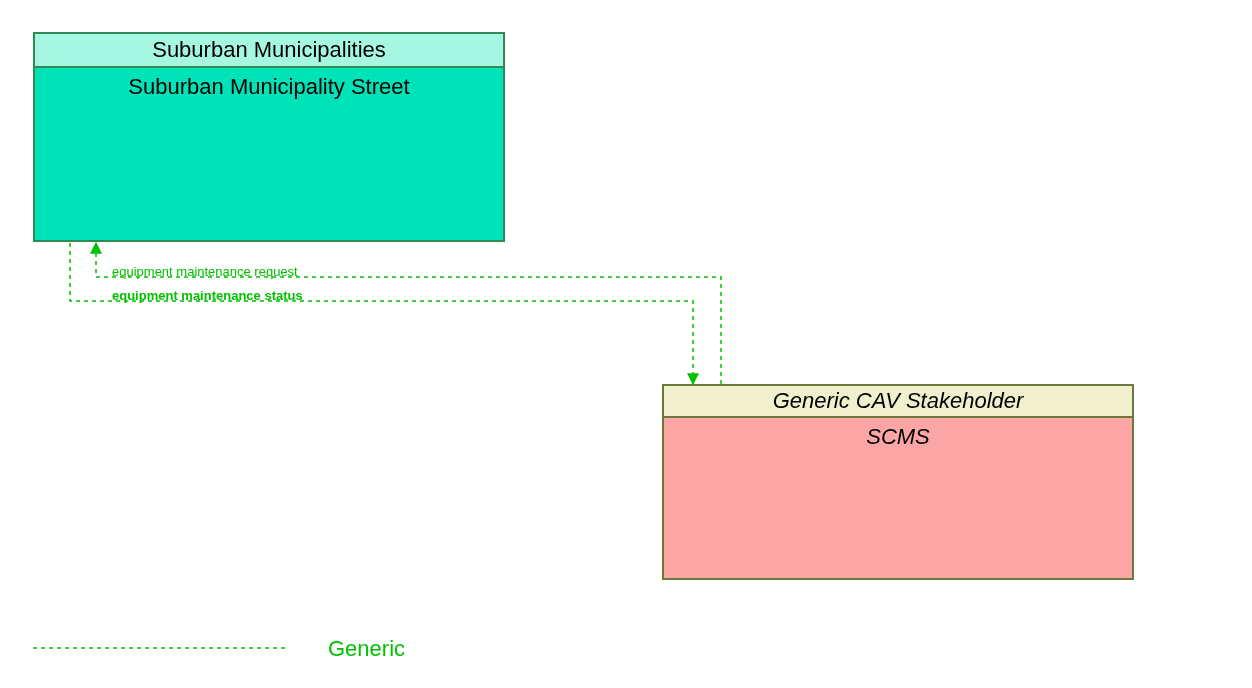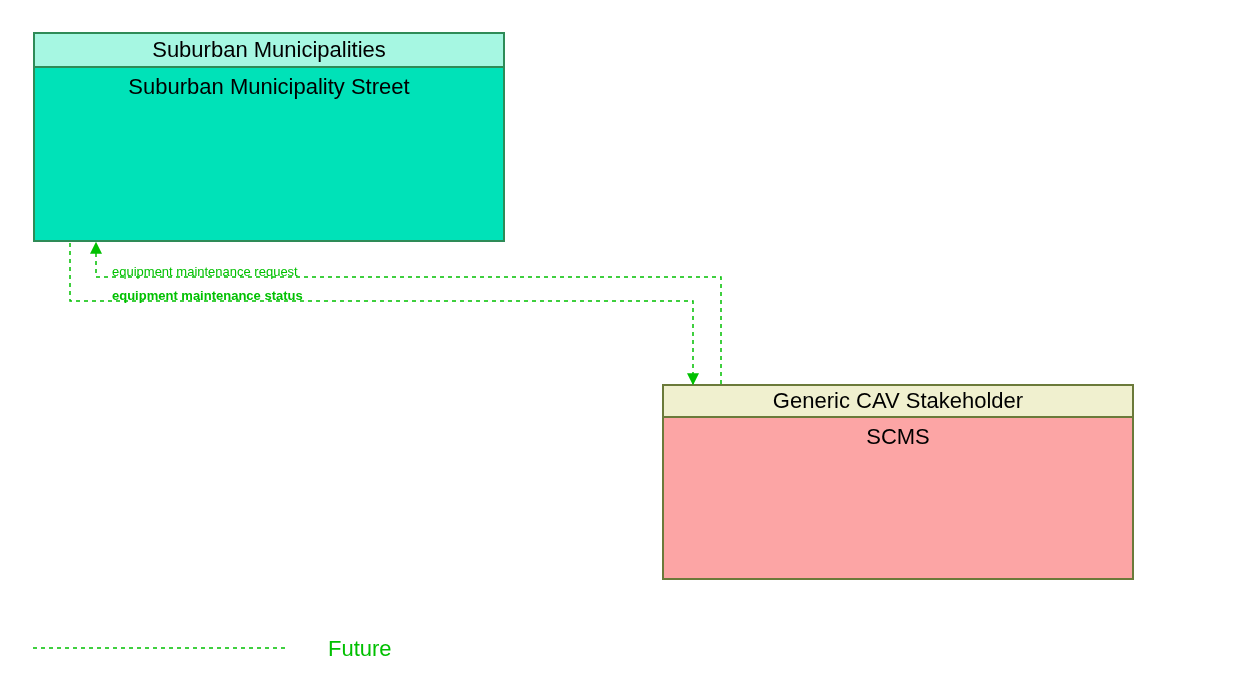--- a/index.html
+++ b/index.html
@@ -52,21 +52,21 @@
 
 <div class="box" style="left:33px; top:32px; width:472px; height:210px;">
   <div class="box-header" style="left:0; top:0; width:472px; height:36px; background:#a6f7e2; border:2px solid #2e8b57;">
     <span>Suburban Municipalities</span>
   </div>
   <div class="box-body" style="left:0; top:36px; width:472px; height:174px; background:#00e2b8; border:2px solid #2e8b57; border-top:none;">
     <div>Suburban Municipality Street</div>
   </div>
 </div>
 
-<div class="box" style="left:662px; top:384px; width:392px; height:196px;">
+<div class="box" style="left:662px; top:384px; width:392px; height:196px;font-style:italic;">
   <div class="box-header" style="left:0; top:0; width:472px; height:34px; background:#f0f0cf; border:2px solid #6b7a3a;">
     <span>Generic CAV Stakeholder</span>
   </div>
   <div class="box-body" style="left:0; top:34px; width:472px; height:162px; background:#fca5a5; border:2px solid #6b7a3a; border-top:none;">
     <div>SCMS</div>
   </div>
 </div>
 
 <svg width="1252" height="688">
   <defs>
@@ -78,13 +78,13 @@
   <path d="M 721 384 L 721 277 L 96 277 L 96 243" fill="none" stroke="#00c000" stroke-width="1.5" stroke-dasharray="4 4" marker-end="url(#arrow-green)"></path>
 
   <path d="M 70 243 L 70 301 L 693 301 L 693 384" fill="none" stroke="#00c000" stroke-width="1.5" stroke-dasharray="4 4" marker-end="url(#arrow-green)"></path>
 
   <line x1="33" y1="648" x2="285" y2="648" stroke="#00c000" stroke-width="1.5" stroke-dasharray="4 4"></line>
 </svg>
 
 <div class="flow-label" style="left:112px; top:264px;">equipment maintenance request</div>
 <div class="flow-label" style="left:112px; top:288px;font-weight:bold;">equipment maintenance status</div>
 
-<div class="legend-label" style="left:328px; top:636px;">Future</div>
+<div class="legend-label" style="left:328px; top:636px;">Generic</div>
 
 </body></html>

